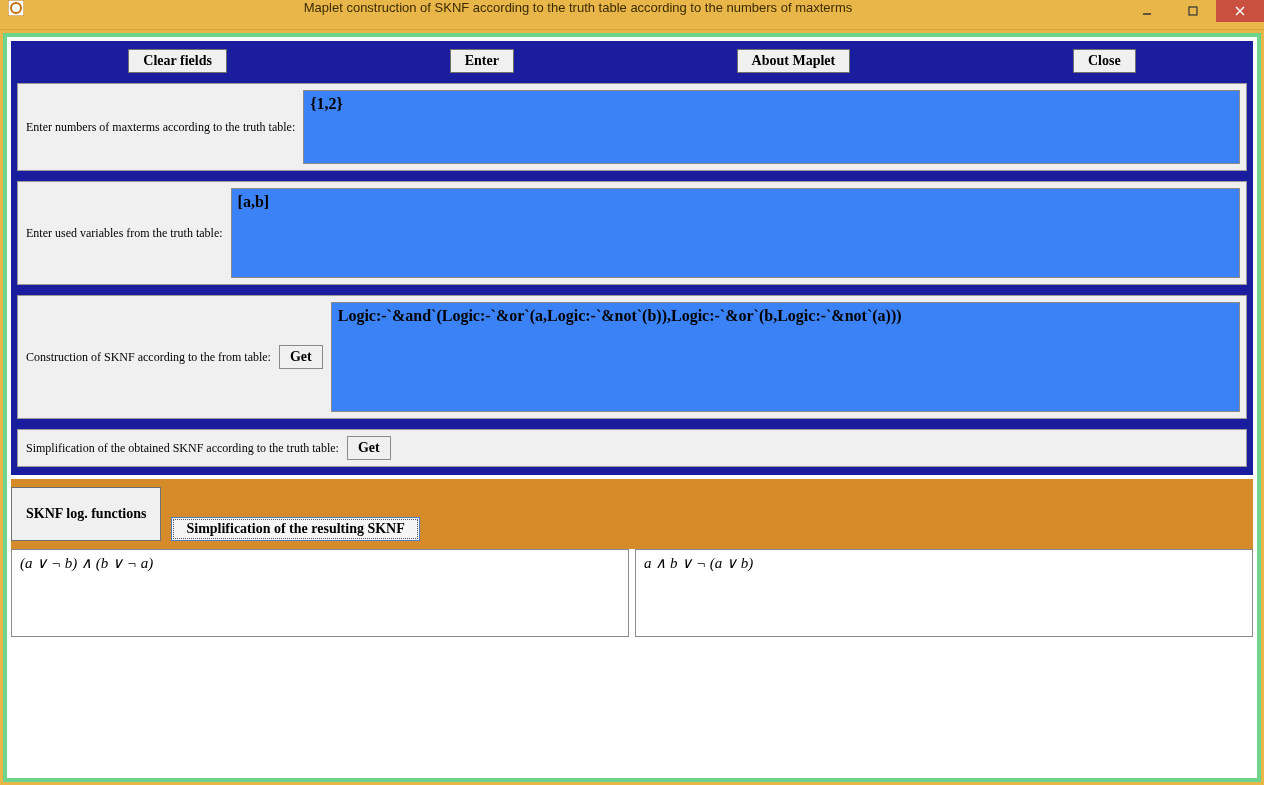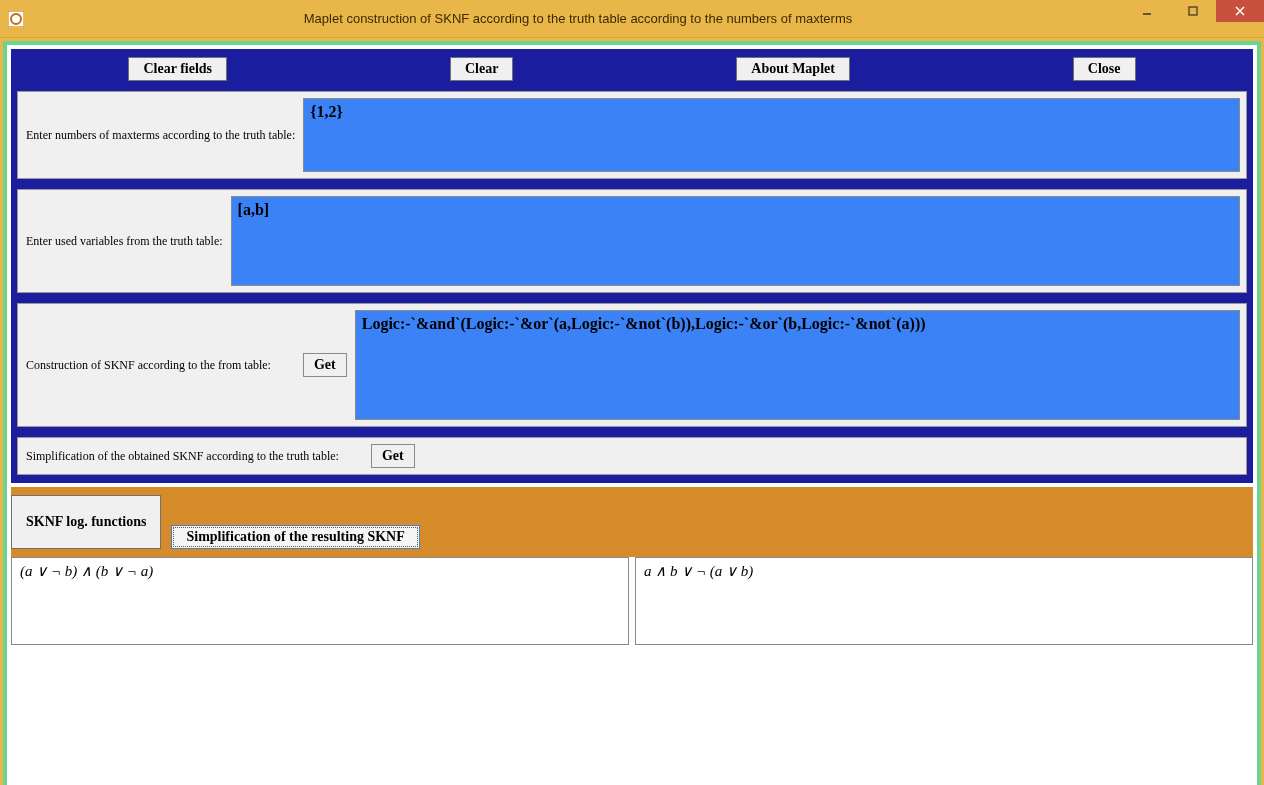--- a/index.html
+++ b/index.html
@@ -7,24 +7,24 @@
   body {
     font-family: "Segoe UI", Tahoma, sans-serif;
     font-size: 13px;
     background: #fff;
     width: 1264px;
     height: 785px;
     overflow: hidden;
   }
   
   .titlebar {
-    height: 38px;
+    height: 30px;
     background: #e9b64a;
     display:flex;
-    align-items:center;
+    align-items:flex-start;
     border-bottom:1px solid #d6a53a;
   }
   .titlebar .app-icon {
     width: 16px; height: 16px;
     margin: 0 8px;
     display:flex; align-items:center; justify-content:center;
   }
   .titlebar .title {
     flex:1;
     text-align:center;
@@ -86,21 +86,20 @@
     padding-left:2px;
   }
   .getbtn {
     background:#f0f0f0;
     border:1px solid #8a8a8a;
     padding:3px 10px;
     font-family:"Times New Roman", serif;
     font-size:14px;
     font-weight:bold;
     cursor:pointer;
-    margin-left:24px;
   }
   .textarea {
     flex:1;
     background:#3b82f6;
     border:1px solid #8a8a8a;
     min-height:60px;
     padding:4px 6px;
     font-family:"Times New Roman", serif;
     font-size:16px;
     font-weight:bold;
@@ -176,21 +175,21 @@
     </div>
   </div>
 </div>
 
 <div class="client">
   <div class="outerframe">
 
     <div class="bluepanel">
       <div class="btnrow">
         <button class="btn">Clear fields</button>
-        <button class="btn">Clear</button>
+        <button class="btn">Enter</button>
         <button class="btn">About Maplet</button>
         <button class="btn">Close</button>
       </div>
 
       <div class="section">
         <span class="section-label">Enter numbers of maxterms according to the truth table:</span>
         <textarea class="textarea h-small" style="">{1,2}</textarea>
       </div>
 
       <div class="section">

